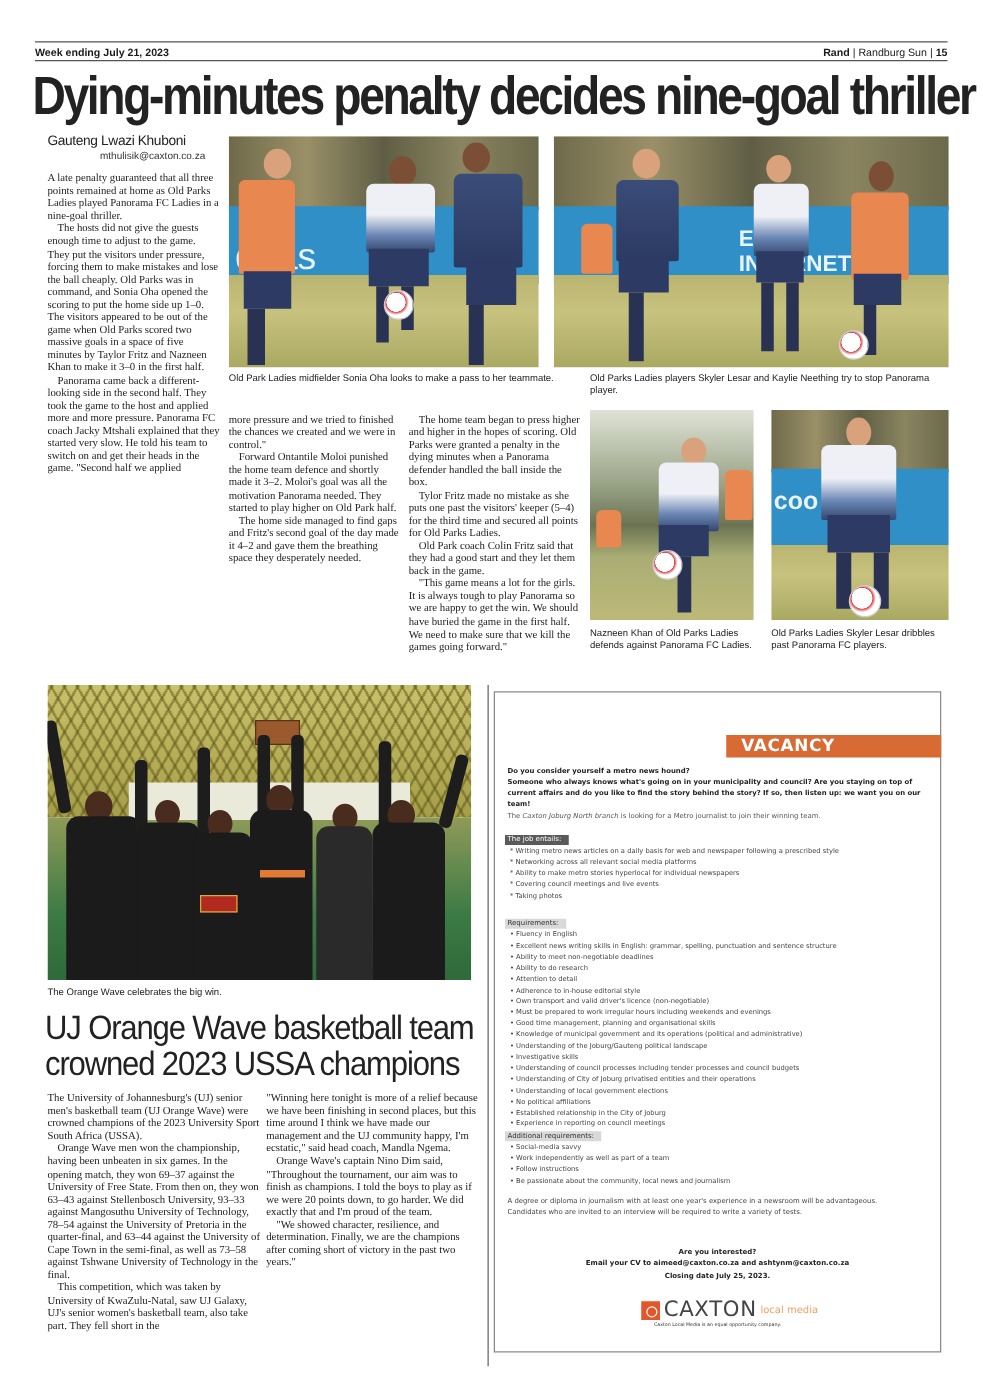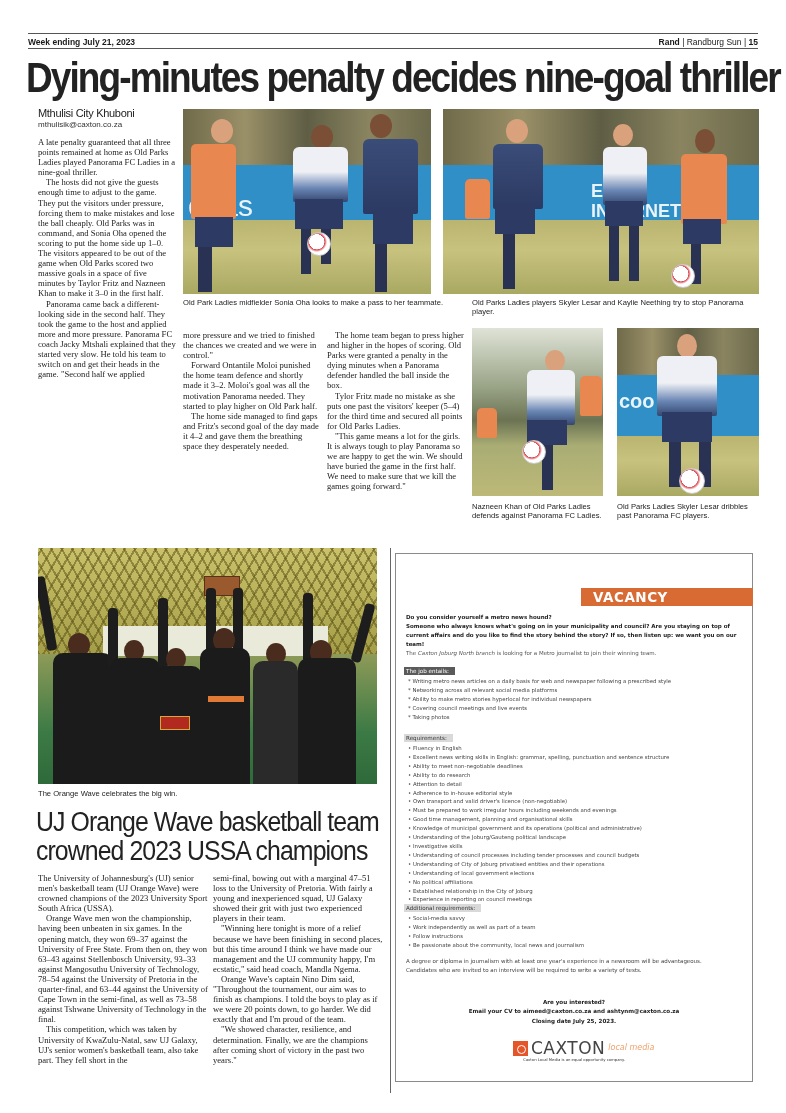--- a/index.html
+++ b/index.html
@@ -7,21 +7,21 @@
   body { position: relative; font-family: "Liberation Serif", serif; color: #1a1a1a; }
 
   .folio { position: absolute; left: 28px; top: 33px; width: 730px; height: 16px; border-top: 1px solid #555; border-bottom: 1px solid #555; font-family: "Liberation Sans", sans-serif; font-size: 8.5px; font-weight: bold; display: flex; justify-content: space-between; align-items: center; padding-top: 1px; }
   .folio .right .sep { font-weight: normal; }
   .folio .right .paper { font-weight: normal; }
 
   .headline1 { position: absolute; left: 26px; top: 52px; width: 740px; font-family: "Liberation Sans", sans-serif; font-weight: bold; font-size: 43px; letter-spacing: -2.2px; line-height: 50px; color: #222; transform: scaleX(0.86); transform-origin: left top; white-space: nowrap; }
 
   .byline { position: absolute; left: 38px; top: 107px; font-family: "Liberation Sans", sans-serif; }
   .byline .name { font-size: 11px; color: #222; letter-spacing: -0.3px; }
-  .byline .email { font-size: 8px; color: #333; margin-top: 1px; }
+  .byline .email { font-size: 8px; color: #333; margin-top: 1px; margin-left: 42px; }
 
   .col { position: absolute; font-size: 8.6px; line-height: 10.1px; color: #222; text-align: left; }
   .col p { text-indent: 0; }
   .col p + p { text-indent: 8px; }
 
   .photo { position: absolute; overflow: hidden; }
   .caption { position: absolute; font-family: "Liberation Sans", sans-serif; font-size: 7.6px; line-height: 9.4px; color: #222; }
 
   
   .ph-field { position: absolute; left: 0; right: 0; bottom: 0; height: 40%; background: linear-gradient(#b9b46f, #c8c27f 40%, #a9a962); }
@@ -66,41 +66,41 @@
   .ad-label.light { background: #d9d9d9; color: #333; }
   .ad-section { position: absolute; left: 8px; width: 340px; }
   .ad-list { list-style: none; font-size: 5.4px; line-height: 8.9px; color: #444; }
   .ad-list li { padding-left: 4px; }
   .ad-para { position: absolute; left: 10px; width: 340px; font-size: 5.5px; line-height: 9px; color: #444; }
   .ad-cta { position: absolute; left: 0; width: 356px; text-align: center; font-size: 5.6px; line-height: 9.4px; font-weight: bold; color: #222; }
   .ad-logo { position: absolute; left: 117px; top: 486px; display: flex; align-items: center; }
   .ad-logo .mark { width: 15px; height: 15px; background: #e4552a; position: relative; margin-right: 3px; }
   .ad-logo .mark::after { content: ""; position: absolute; left: 4px; top: 4px; width: 7px; height: 7px; border: 1.5px solid #fff; border-radius: 50%; }
   .ad-logo .brand { font-family: "DejaVu Sans", sans-serif; font-size: 17px; line-height: 16px; color: #444; letter-spacing: 0.5px; }
-  .ad-logo .sub { font-family: "DejaVu Sans", sans-serif; font-size: 8px; color: #f0a06a; margin-left: 3px; line-height: 10px; font-style: italic; }
+  .ad-logo .sub { font-family: "DejaVu Sans", sans-serif; font-size: 8px; color: #f0a06a; margin-left: 3px; line-height: 10px; }
   .ad-foot { position: absolute; left: 0; width: 356px; top: 503px; text-align: center; font-size: 3.8px; color: #333; }
 </style>
 </head>
 <body>
 
 <div class="folio">
   <span>Week ending July 21, 2023</span>
   <span class="right">
     <span>Rand</span>
     <span class="sep">|</span>
     <span class="paper">Randburg Sun</span>
     <span class="sep">|</span>
     <span>15</span>
   </span>
 </div>
 
 <h1 class="headline1">Dying-minutes penalty decides nine-goal thriller</h1>
 
 <div class="byline">
-  <div class="name">Mthulisi City Khuboni</div>
+  <div class="name">Gauteng Lwazi Khuboni</div>
   <div class="email">mthulisik@caxton.co.za</div>
 </div>
 
 <div class="col" style="left:38px; top:137px; width:138px;">
   <p>A late penalty guaranteed that all three points remained at home as Old Parks Ladies played Panorama FC Ladies in a nine-goal thriller.</p>
   <p>The hosts did not give the guests enough time to adjust to the game. They put the visitors under pressure, forcing them to make mistakes and lose the ball cheaply. Old Parks was in command, and Sonia Oha opened the scoring to put the home side up 1–0. The visitors appeared to be out of the game when Old Parks scored two massive goals in a space of five minutes by Taylor Fritz and Nazneen Khan to make it 3–0 in the first half.</p>
   <p>Panorama came back a different-looking side in the second half. They took the game to the host and applied more and more pressure. Panorama FC coach Jacky Mtshali explained that they started very slow. He told his team to switch on and get their heads in the game. "Second half we applied</p>
 </div>
 
 <div class="photo" style="left:183px; top:109px; width:248px; height:185px;">
@@ -152,20 +152,21 @@
 <div class="caption" style="left:472px; top:298px; width:290px;">Old Parks Ladies players Skyler Lesar and Kaylie Neething try to stop Panorama player.</div>
 
 <div class="col" style="left:183px; top:330px; width:136px;">
   <p>more pressure and we tried to finished the chances we created and we were in control."</p>
   <p>Forward Ontantile Moloi punished the home team defence and shortly made it 3–2. Moloi's goal was all the motivation Panorama needed. They started to play higher on Old Park half.</p>
   <p>The home side managed to find gaps and Fritz's second goal of the day made it 4–2 and gave them the breathing space they desperately needed.</p>
 </div>
 <div class="col" style="left:327px; top:330px; width:138px;">
   <p style="text-indent:8px;">The home team began to press higher and higher in the hopes of scoring. Old Parks were granted a penalty in the dying minutes when a Panorama defender handled the ball inside the box.</p>
   <p>Tylor Fritz made no mistake as she puts one past the visitors' keeper (5–4) for the third time and secured all points for Old Parks Ladies.</p>
+  <p>Old Park coach Colin Fritz said that they had a good start and they let them back in the game.</p>
   <p>"This game means a lot for the girls. It is always tough to play Panorama so we are happy to get the win. We should have buried the game in the first half. We need to make sure that we kill the games going forward."</p>
 </div>
 
 <div class="photo" style="left:472px; top:328px; width:131px; height:168px;">
   <div style="position:absolute; inset:0; background:linear-gradient(#dfe3d7, #9aa487 35%, #6b7353 55%, #a9ad74 70%, #bdb978);"></div>
   <div class="player bib-orange" style="left:5px; top:80px; width:20px; height:30px;"></div>
   <div class="player bib-orange" style="left:108px; top:48px; width:22px; height:40px;"></div>
   <div class="player skin-light" style="left:73px; top:22px; width:20px; height:22px;"></div>
   <div class="player shirt-white" style="left:55px; top:42px; width:48px; height:55px;"></div>
   <div class="player shorts" style="left:55px; top:92px; width:40px; height:25px;"></div>
@@ -223,21 +224,20 @@
   <div>UJ Orange Wave basketball team</div>
   <div>crowned 2023 USSA champions</div>
 </div>
 
 <div class="col" style="left:38px; top:873px; width:170px;">
   <p>The University of Johannesburg's (UJ) senior men's basketball team (UJ Orange Wave) were crowned champions of the 2023 University Sport South Africa (USSA).</p>
   <p>Orange Wave men won the championship, having been unbeaten in six games. In the opening match, they won 69–37 against the University of Free State. From then on, they won 63–43 against Stellenbosch University, 93–33 against Mangosuthu University of Technology, 78–54 against the University of Pretoria in the quarter-final, and 63–44 against the University of Cape Town in the semi-final, as well as 73–58 against Tshwane University of Technology in the final.</p>
   <p>This competition, which was taken by University of KwaZulu-Natal, saw UJ Galaxy, UJ's senior women's basketball team, also take part. They fell short in the</p>
 </div>
 <div class="col" style="left:213px; top:873px; width:170px;">
-  <p>semi-final, bowing out with a marginal 47–51 loss to the University of Pretoria. With fairly a young and inexperienced squad, UJ Galaxy showed their grit with just two experienced players in their team.</p>
   <p>"Winning here tonight is more of a relief because we have been finishing in second places, but this time around I think we have made our management and the UJ community happy, I'm ecstatic," said head coach, Mandla Ngema.</p>
   <p>Orange Wave's captain Nino Dim said, "Throughout the tournament, our aim was to finish as champions. I told the boys to play as if we were 20 points down, to go harder. We did exactly that and I'm proud of the team.</p>
   <p>"We showed character, resilience, and determination. Finally, we are the champions after coming short of victory in the past two years."</p>
 </div>
 
 <div class="divider-v"></div>
 
 <div class="ad">
   <div class="ad-sub">VACANCY</div>
 

